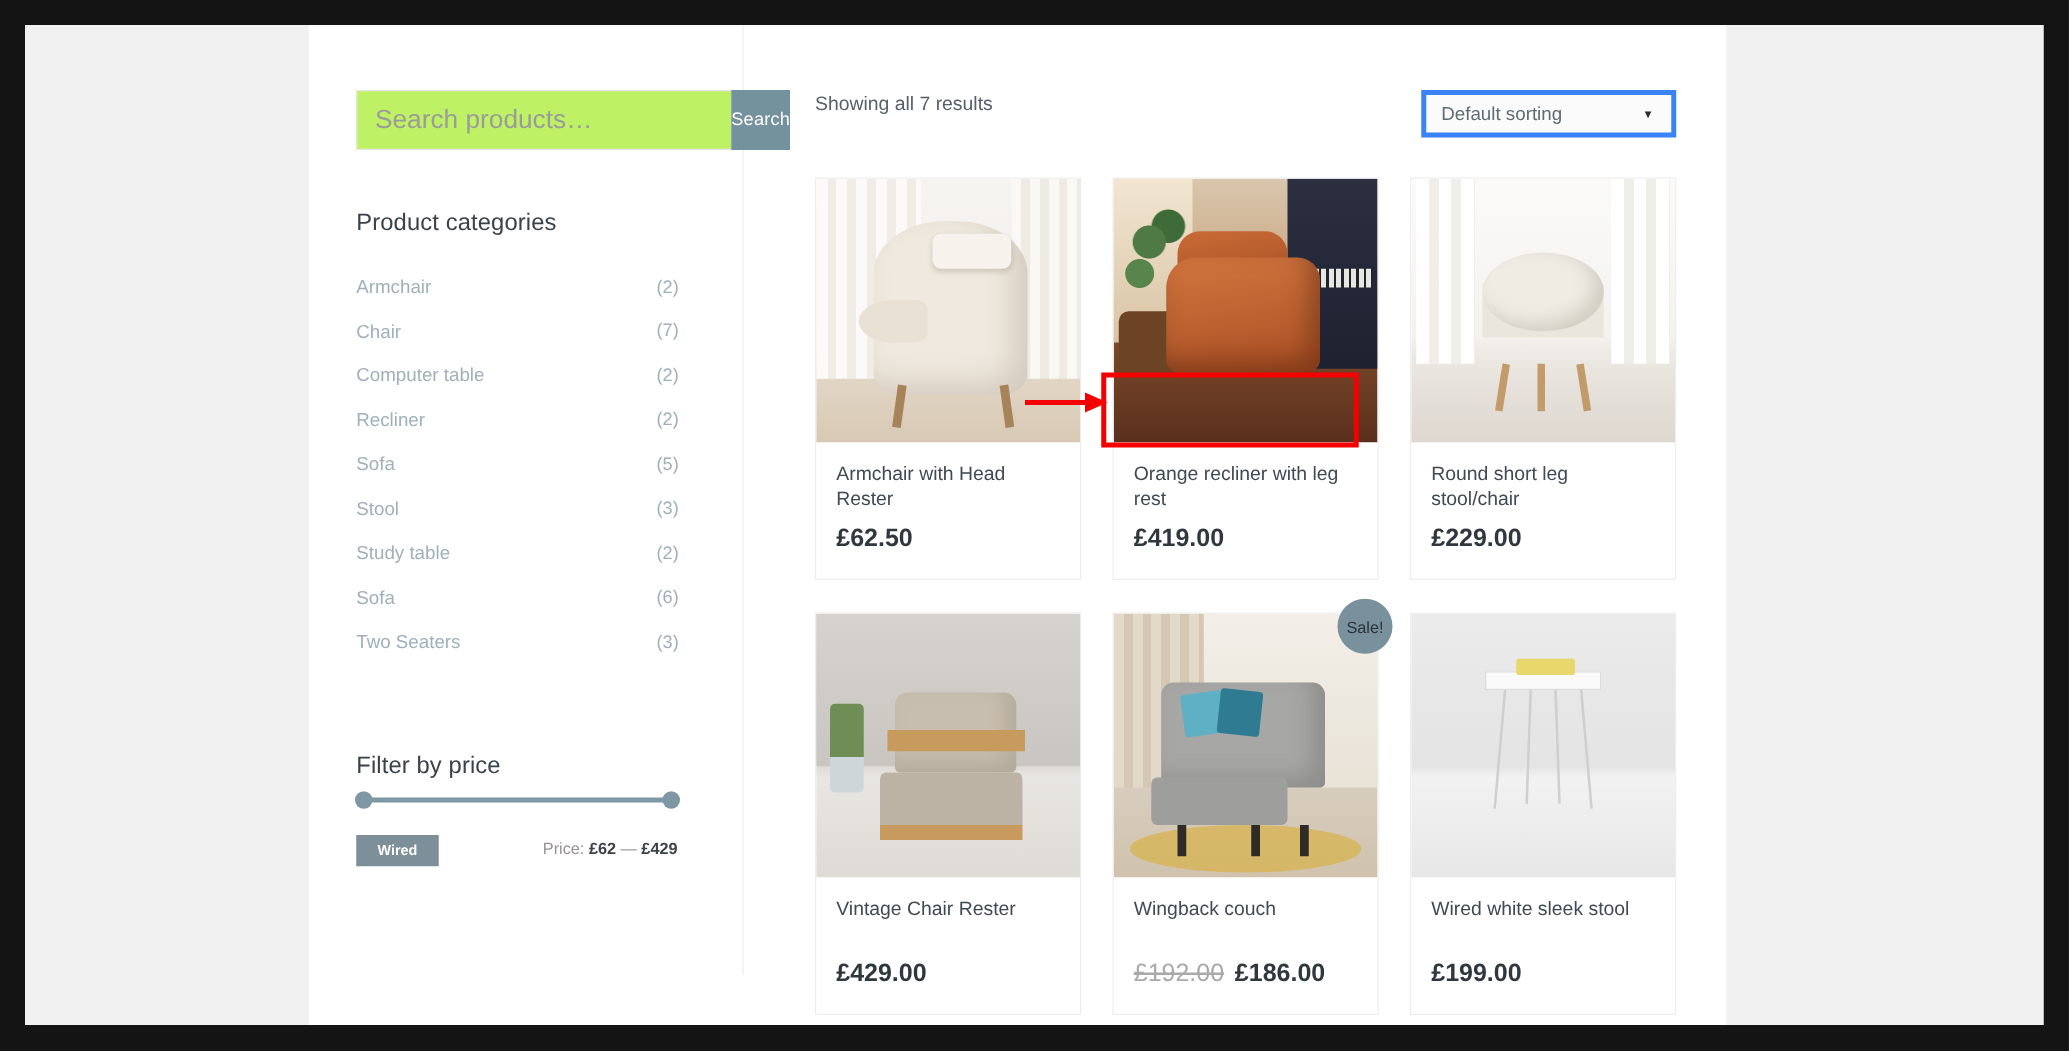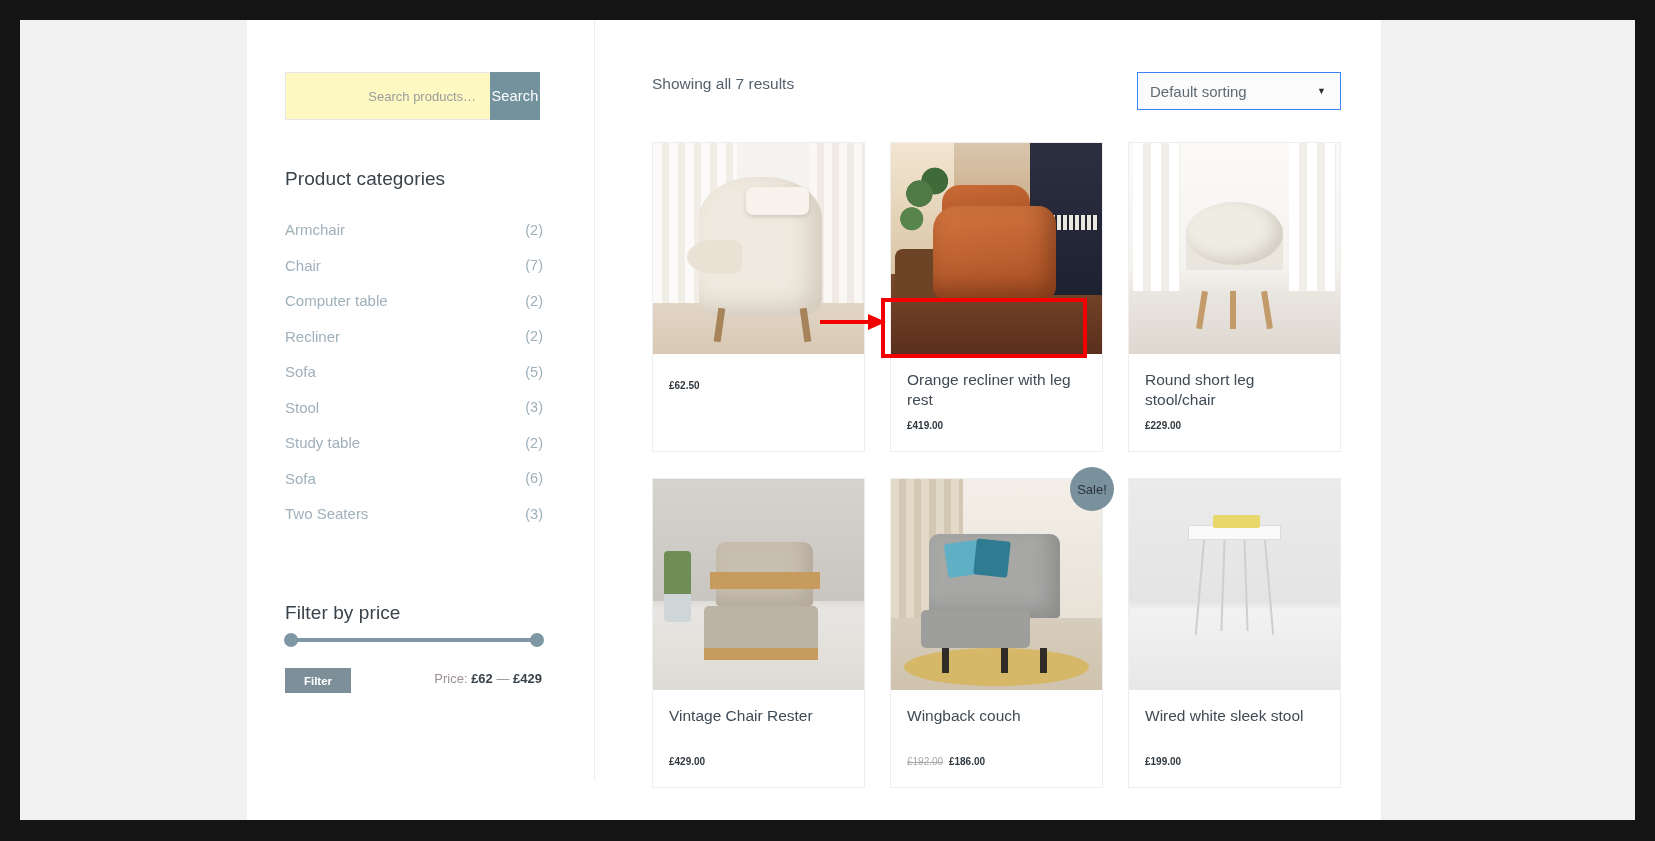--- a/index.html
+++ b/index.html
@@ -48,27 +48,26 @@
     left: 38px;
     top: 52px;
     display: flex;
     width: 255px;
     height: 48px;
   }
   .search-input {
     flex: 1;
     border: 1px solid #e6e6e6;
     border-right: none;
-    background: #fef9c3;
+    background: #bef264;
     font-family: "Liberation Sans", sans-serif;
-    font-size: 13px;
+    font-size: 21px;
     color: #6e6e6e;
     padding: 0 14px;
     outline: none;
-    text-align: right;
   }
   .search-input::placeholder { color: #9b9b9b; }
   .search-button {
     width: 92px;
     border: none;
     background: #74919e;
     color: #ffffff;
     font-family: "Liberation Sans", sans-serif;
     font-size: 14.5px;
     cursor: pointer;
@@ -164,21 +163,21 @@
     color: #55606b;
   }
 
   .sort-select {
     position: absolute;
     right: 40px;
     top: 52px;
     width: 204px;
     height: 38px;
     background: #fbfbfb;
-    border: 1px solid #3b82f6;
+    border: 4px solid #3b82f6;
     font-family: "Liberation Sans", sans-serif;
     font-size: 15px;
     color: #5f6b74;
     padding: 0 12px;
     display: flex;
     align-items: center;
     cursor: pointer;
   }
   .sort-caret {
     position: absolute;
@@ -213,21 +212,21 @@
     padding: 16px 16px 20px 16px;
   }
   .card-title {
     font-size: 15.5px;
     color: #3f4a54;
     line-height: 1.28;
     min-height: 40px;
   }
   .card-price {
     margin-top: 10px;
-    font-size: 10px;
+    font-size: 20px;
     font-weight: 700;
     color: #30383f;
   }
   .card-price .old {
     font-weight: 400;
     color: #a9a9a9;
     text-decoration: line-through;
     margin-right: 3px;
   }
 
@@ -435,21 +434,21 @@
         </li>
       </ul>
 
       <h3 class="widget-title price">Filter by price</h3>
 
       <div class="slider-track">
         <span class="slider-handle left"></span>
         <span class="slider-handle right"></span>
       </div>
 
-      <button class="filter-button">Filter</button>
+      <button class="filter-button">Wired</button>
 
       <div class="price-label">
         <span>Price:</span>
         <b>£62</b>
         <span>—</span>
         <b>£429</b>
       </div>
     </aside>
 
     <section class="main">
@@ -469,20 +468,21 @@
               <span class="curtain"></span>
                 <span class="curtain2"></span>
               <span class="chair"></span>
                 <span class="cushion"></span>
               <span class="arm"></span>
                 <span class="legA"></span>
                 <span class="legB"></span>
             </div>
           </div>
           <div class="card-body">
+            <div class="card-title">Armchair with Head Rester</div>
             <div class="card-price">
               <span>£62.50</span>
             </div>
           </div>
         </article>
 
         <article class="card">
           <div class="card-photo">
             <div class="ph ph2">
               <span class="wallL"></span>

